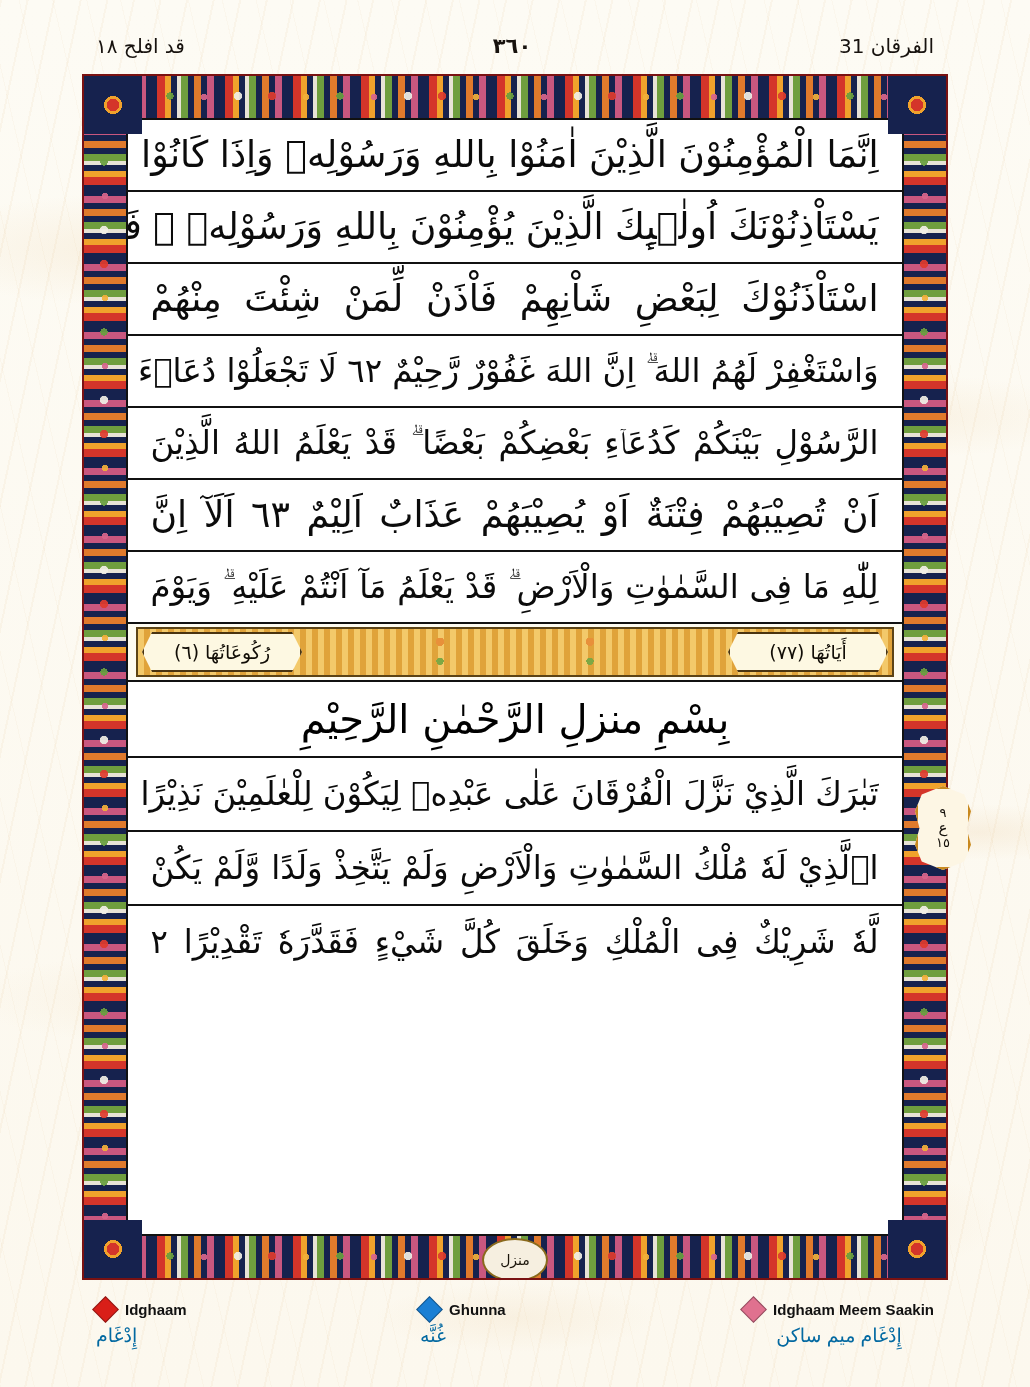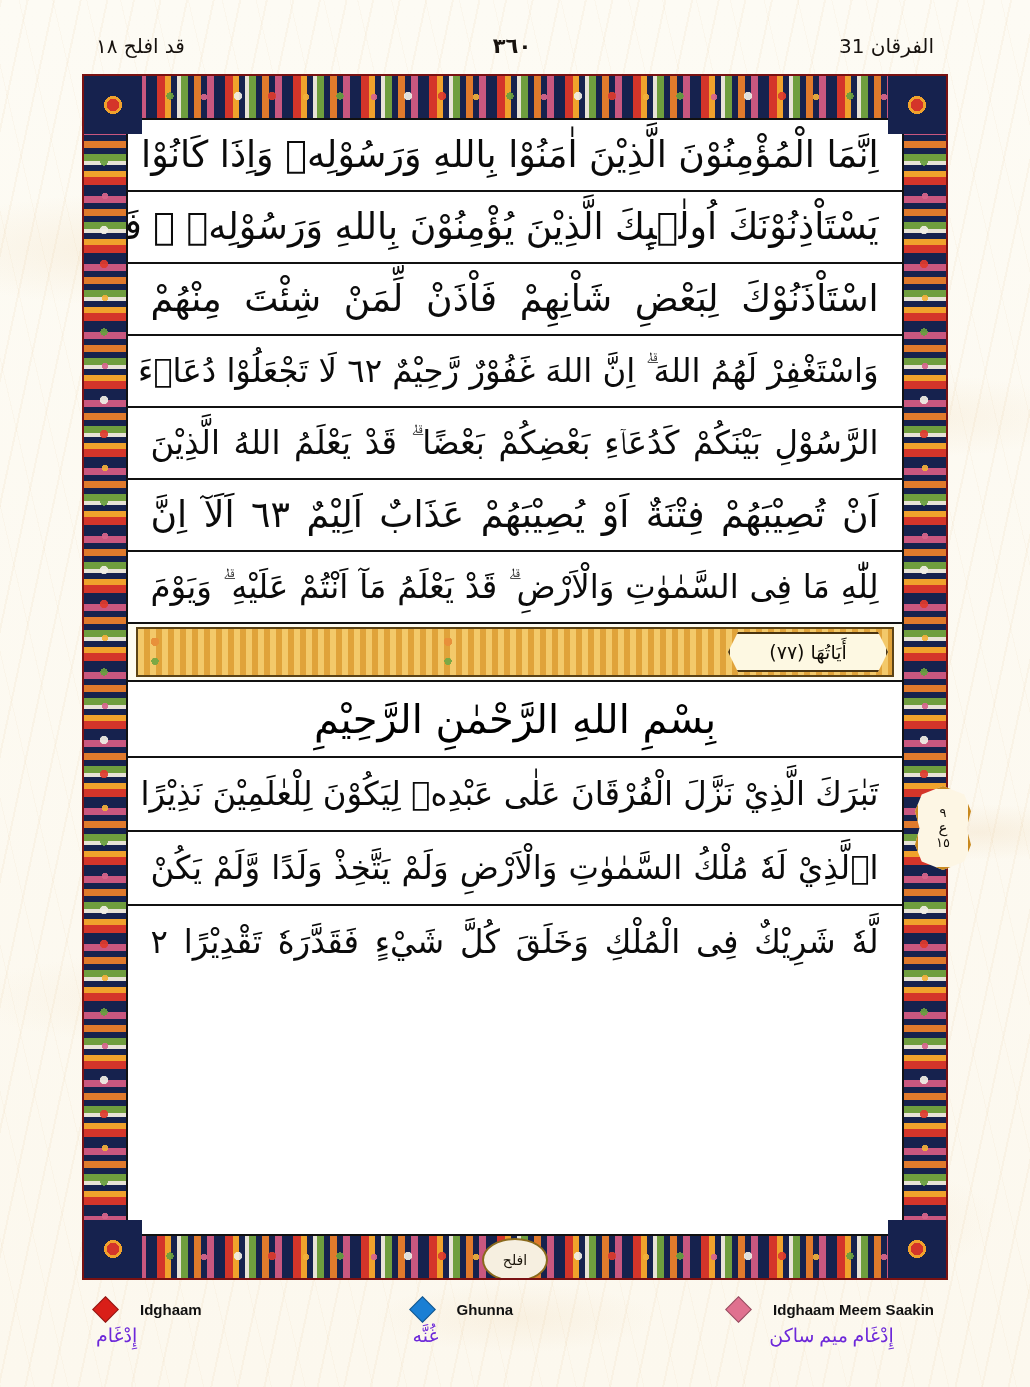--- a/index.html
+++ b/index.html
@@ -250,32 +250,32 @@
   
   .legend{
     position:absolute;
     left:96px;right:96px;top:1300px;height:74px;
     display:flex;align-items:flex-start;justify-content:space-between;
   }
   .legend-item{
     display:flex;flex-direction:column;align-items:center;
     min-width:180px;
   }
-  .legend-row{display:flex;align-items:center;gap:25px;text-align:center;}
+  .legend-row{display:flex;align-items:center;gap:10px;text-align:center;}
   .diamond{
     width:17px;height:17px;transform:rotate(45deg);
     border:1px solid rgba(0,0,0,.35);
   }
   .legend-en{
     font-family:"Liberation Sans", sans-serif;
     font-size:15px;font-weight:bold;color:#111;white-space:nowrap;
   }
   .legend-ar{
-    font-family:Liberation Serif, serif;
-    font-size:19px;color:#6d28d9;margin-top:5px;white-space:nowrap;
+    font-family:Liberation Sans, sans-serif;
+    font-size:19px;color:#0369a1;margin-top:5px;white-space:nowrap;
     direction:rtl;
   }
   .legend-item.left{align-items:flex-start;}
   .legend-item.center{align-items:center;}
   .legend-item.right{align-items:flex-start;}
 </style>
 </head>
 <body>
 
 <div class="paper-texture"></div>
@@ -333,40 +333,41 @@
       </div>
       <div class="ayah-line" style="height:70px">
         <div class="ayah-text tiny">لِلّٰهِ مَا فِى السَّمٰوٰتِ وَالْاَرْضِ ۗ قَدْ يَعْلَمُ مَآ اَنْتُمْ عَلَيْهِ ۗ وَيَوْمَ</div>
       </div>
 
       <div class="surah-band">
         <div class="band-inner">
           <div class="cartouche side">أَيَاتُهَا (٧٧)</div>
           <div class="band-flower"></div>
           <div class="band-flower"></div>
+          <div class="cartouche side">رُكُوعَاتُهَا (٦)</div>
         </div>
       </div>
 
       <div class="bismillah-line" style="height:74px">
-        <div class="bismillah-text">بِسْمِ اللهِ الرَّحْمٰنِ الرَّحِيْمِ</div>
+        <div class="bismillah-text">بِسْمِ منزلِ الرَّحْمٰنِ الرَّحِيْمِ</div>
       </div>
 
       <div class="ayah-line" style="height:72px">
         <div class="ayah-text tiny">تَبٰرَكَ الَّذِيْ نَزَّلَ الْفُرْقَانَ عَلٰى عَبْدِهٖ لِيَكُوْنَ لِلْعٰلَمِيْنَ نَذِيْرًا ١</div>
       </div>
       <div class="ayah-line" style="height:72px">
         <div class="ayah-text tiny">اۨلَّذِيْ لَهٗ مُلْكُ السَّمٰوٰتِ وَالْاَرْضِ وَلَمْ يَتَّخِذْ وَلَدًا وَّلَمْ يَكُنْ</div>
       </div>
       <div class="ayah-line" style="height:72px">
         <div class="ayah-text tiny">لَّهٗ شَرِيْكٌ فِى الْمُلْكِ وَخَلَقَ كُلَّ شَيْءٍ فَقَدَّرَهٗ تَقْدِيْرًا ٢</div>
       </div>
 
     </div>
 
-    <div class="manzil">افلح</div>
+    <div class="manzil">منزل</div>
   </div>
 
   <div class="ruku-medallion">
     <span>٩</span>
     <span class="mid">ع</span>
     <span>١٥</span>
   </div>
 </div>
 
 <div class="legend">

